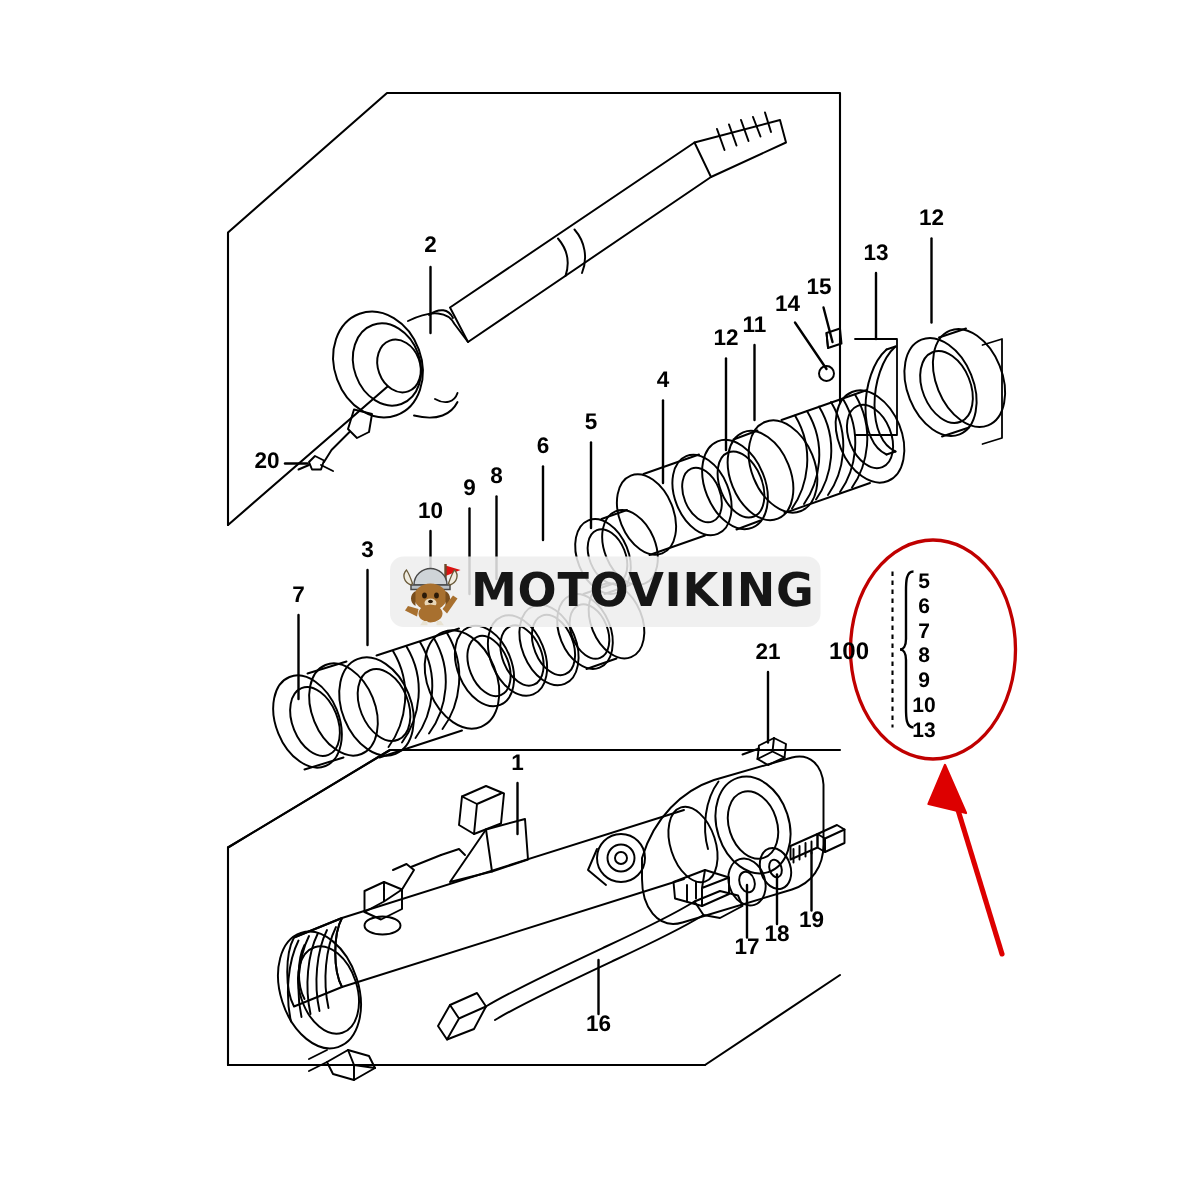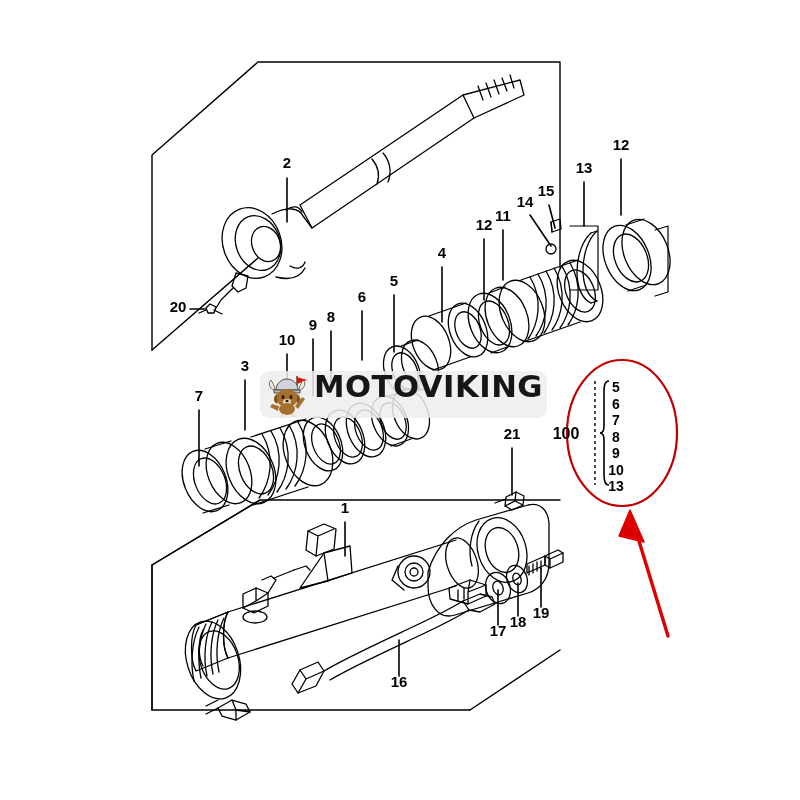--- a/index.html
+++ b/index.html
@@ -45,20 +45,21 @@
   
   #watermark {
     position: absolute;
     left: 260px;
     top: 371px;
     width: 287px;
     height: 47px;
     background: rgba(238,238,238,0.86);
     border-radius: 9px;
     display: flex;
+    align-items: center;
     box-sizing: border-box;
     padding-left: 4px;
   }
   #watermark-text {
     font-family: "DejaVu Sans", sans-serif;
     font-size: 31px;
     font-weight: 700;
     letter-spacing: 0.5px;
     color: #161616;
     line-height: 1;

